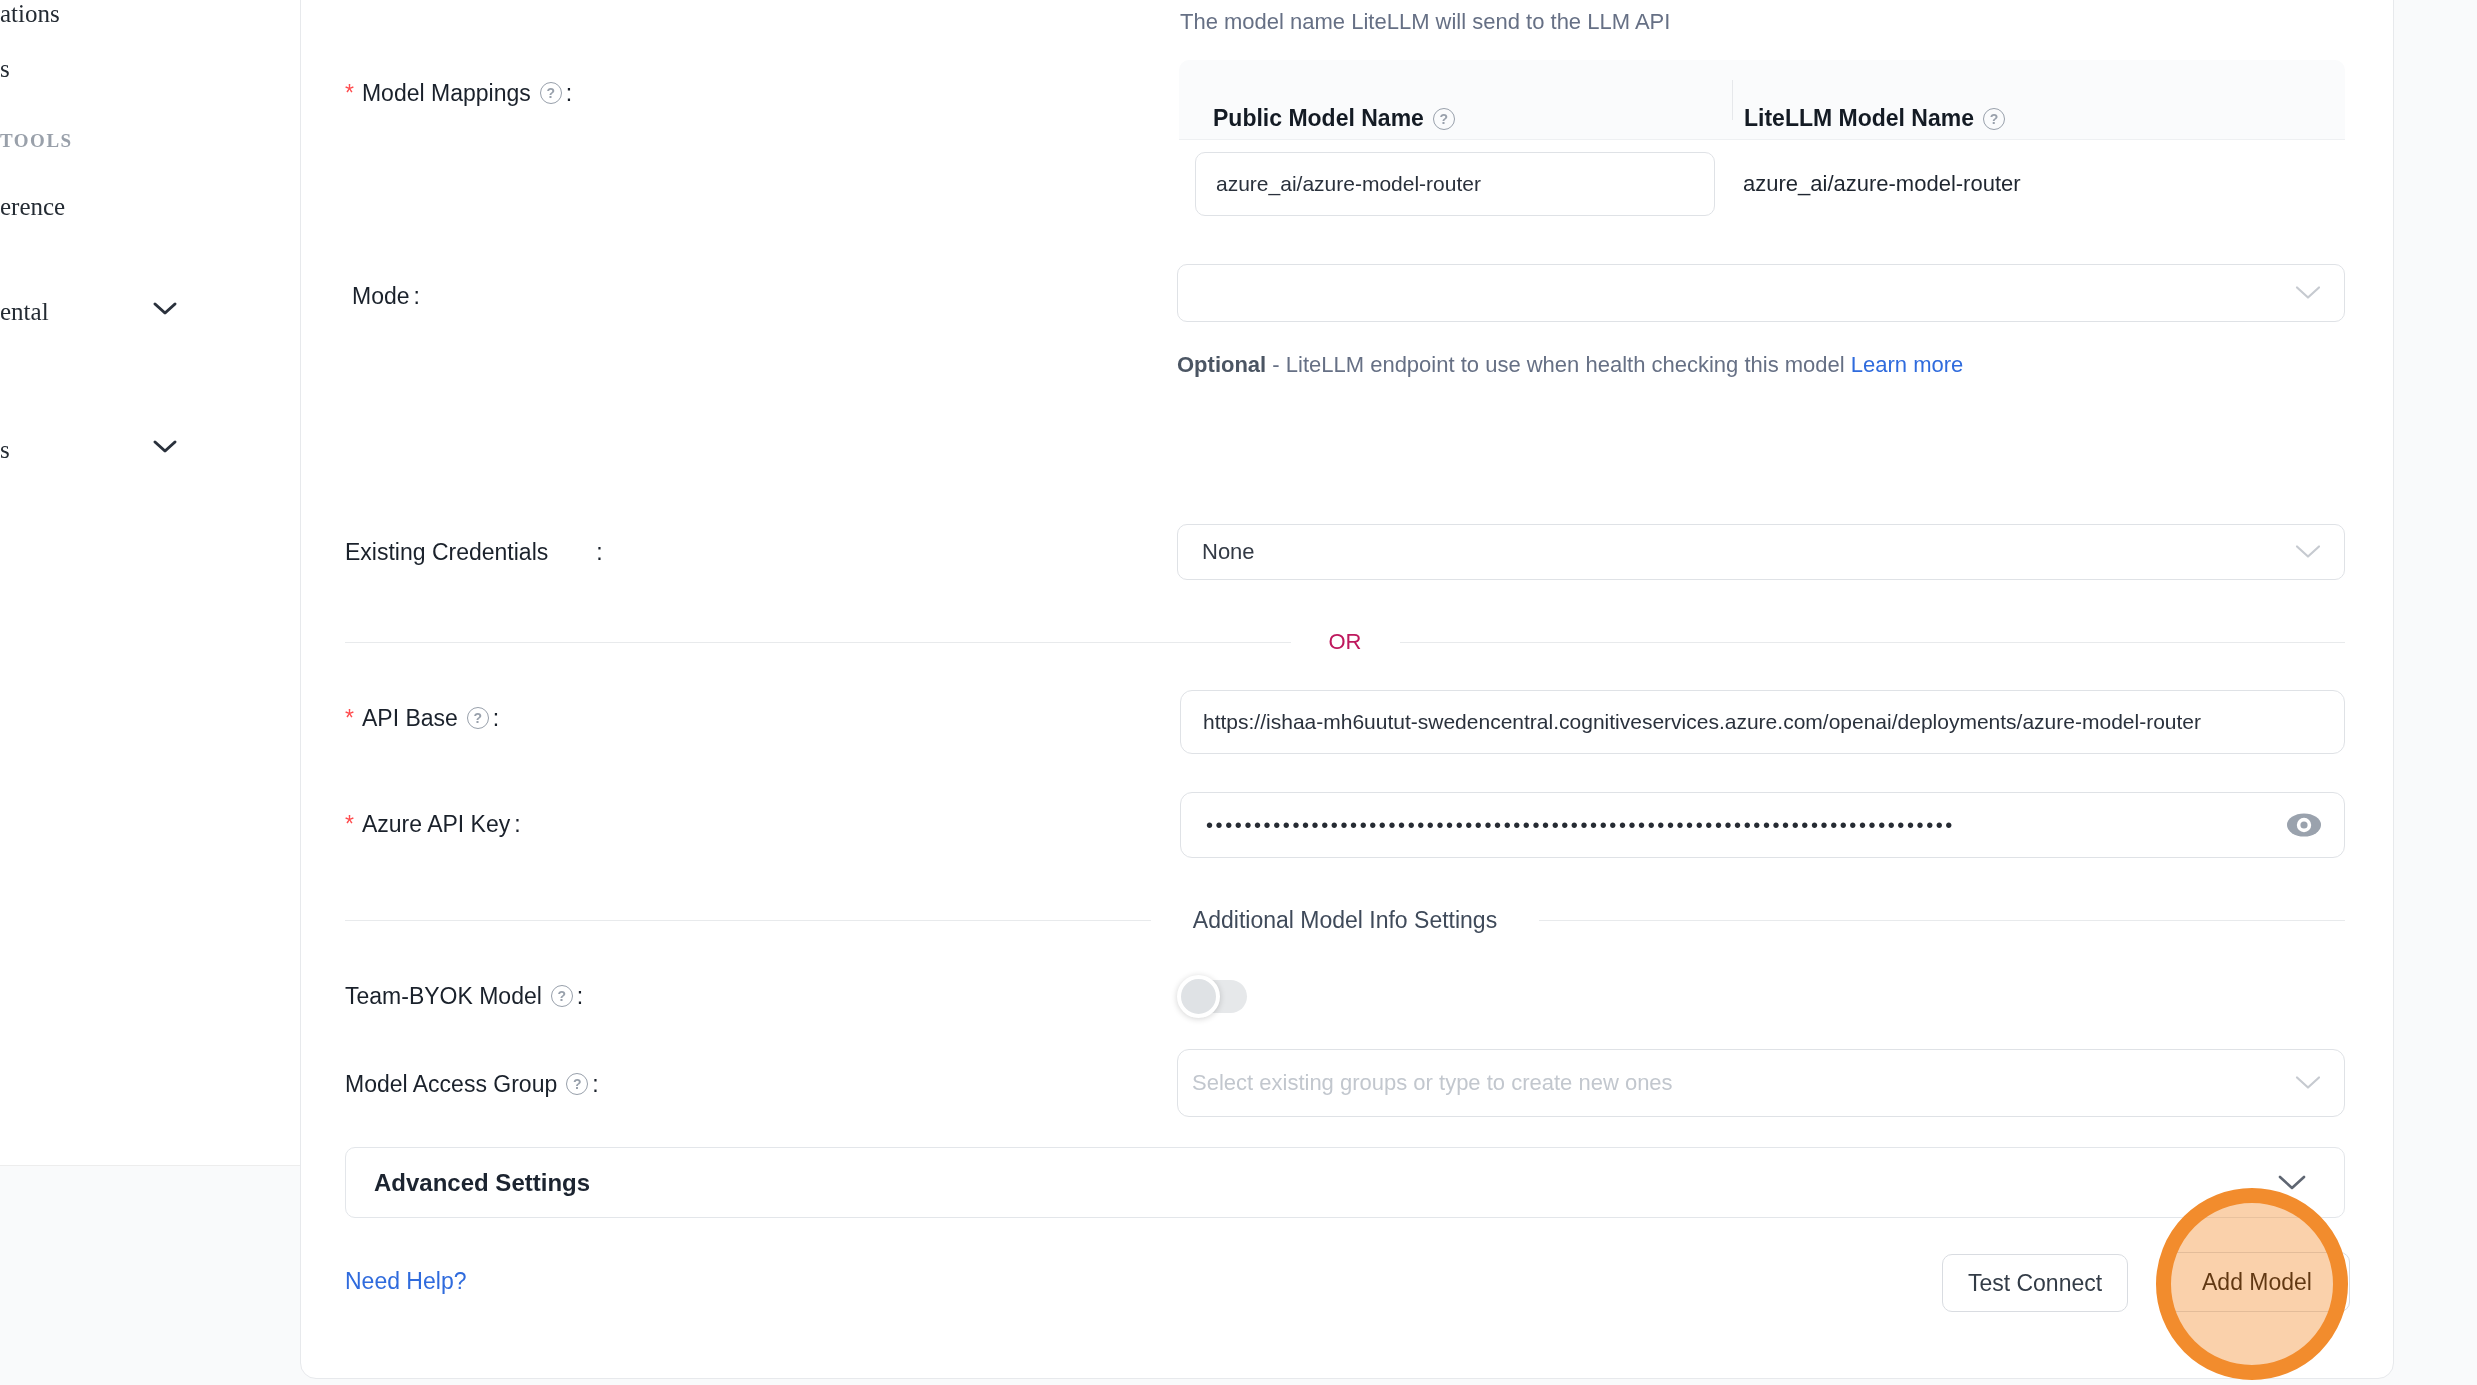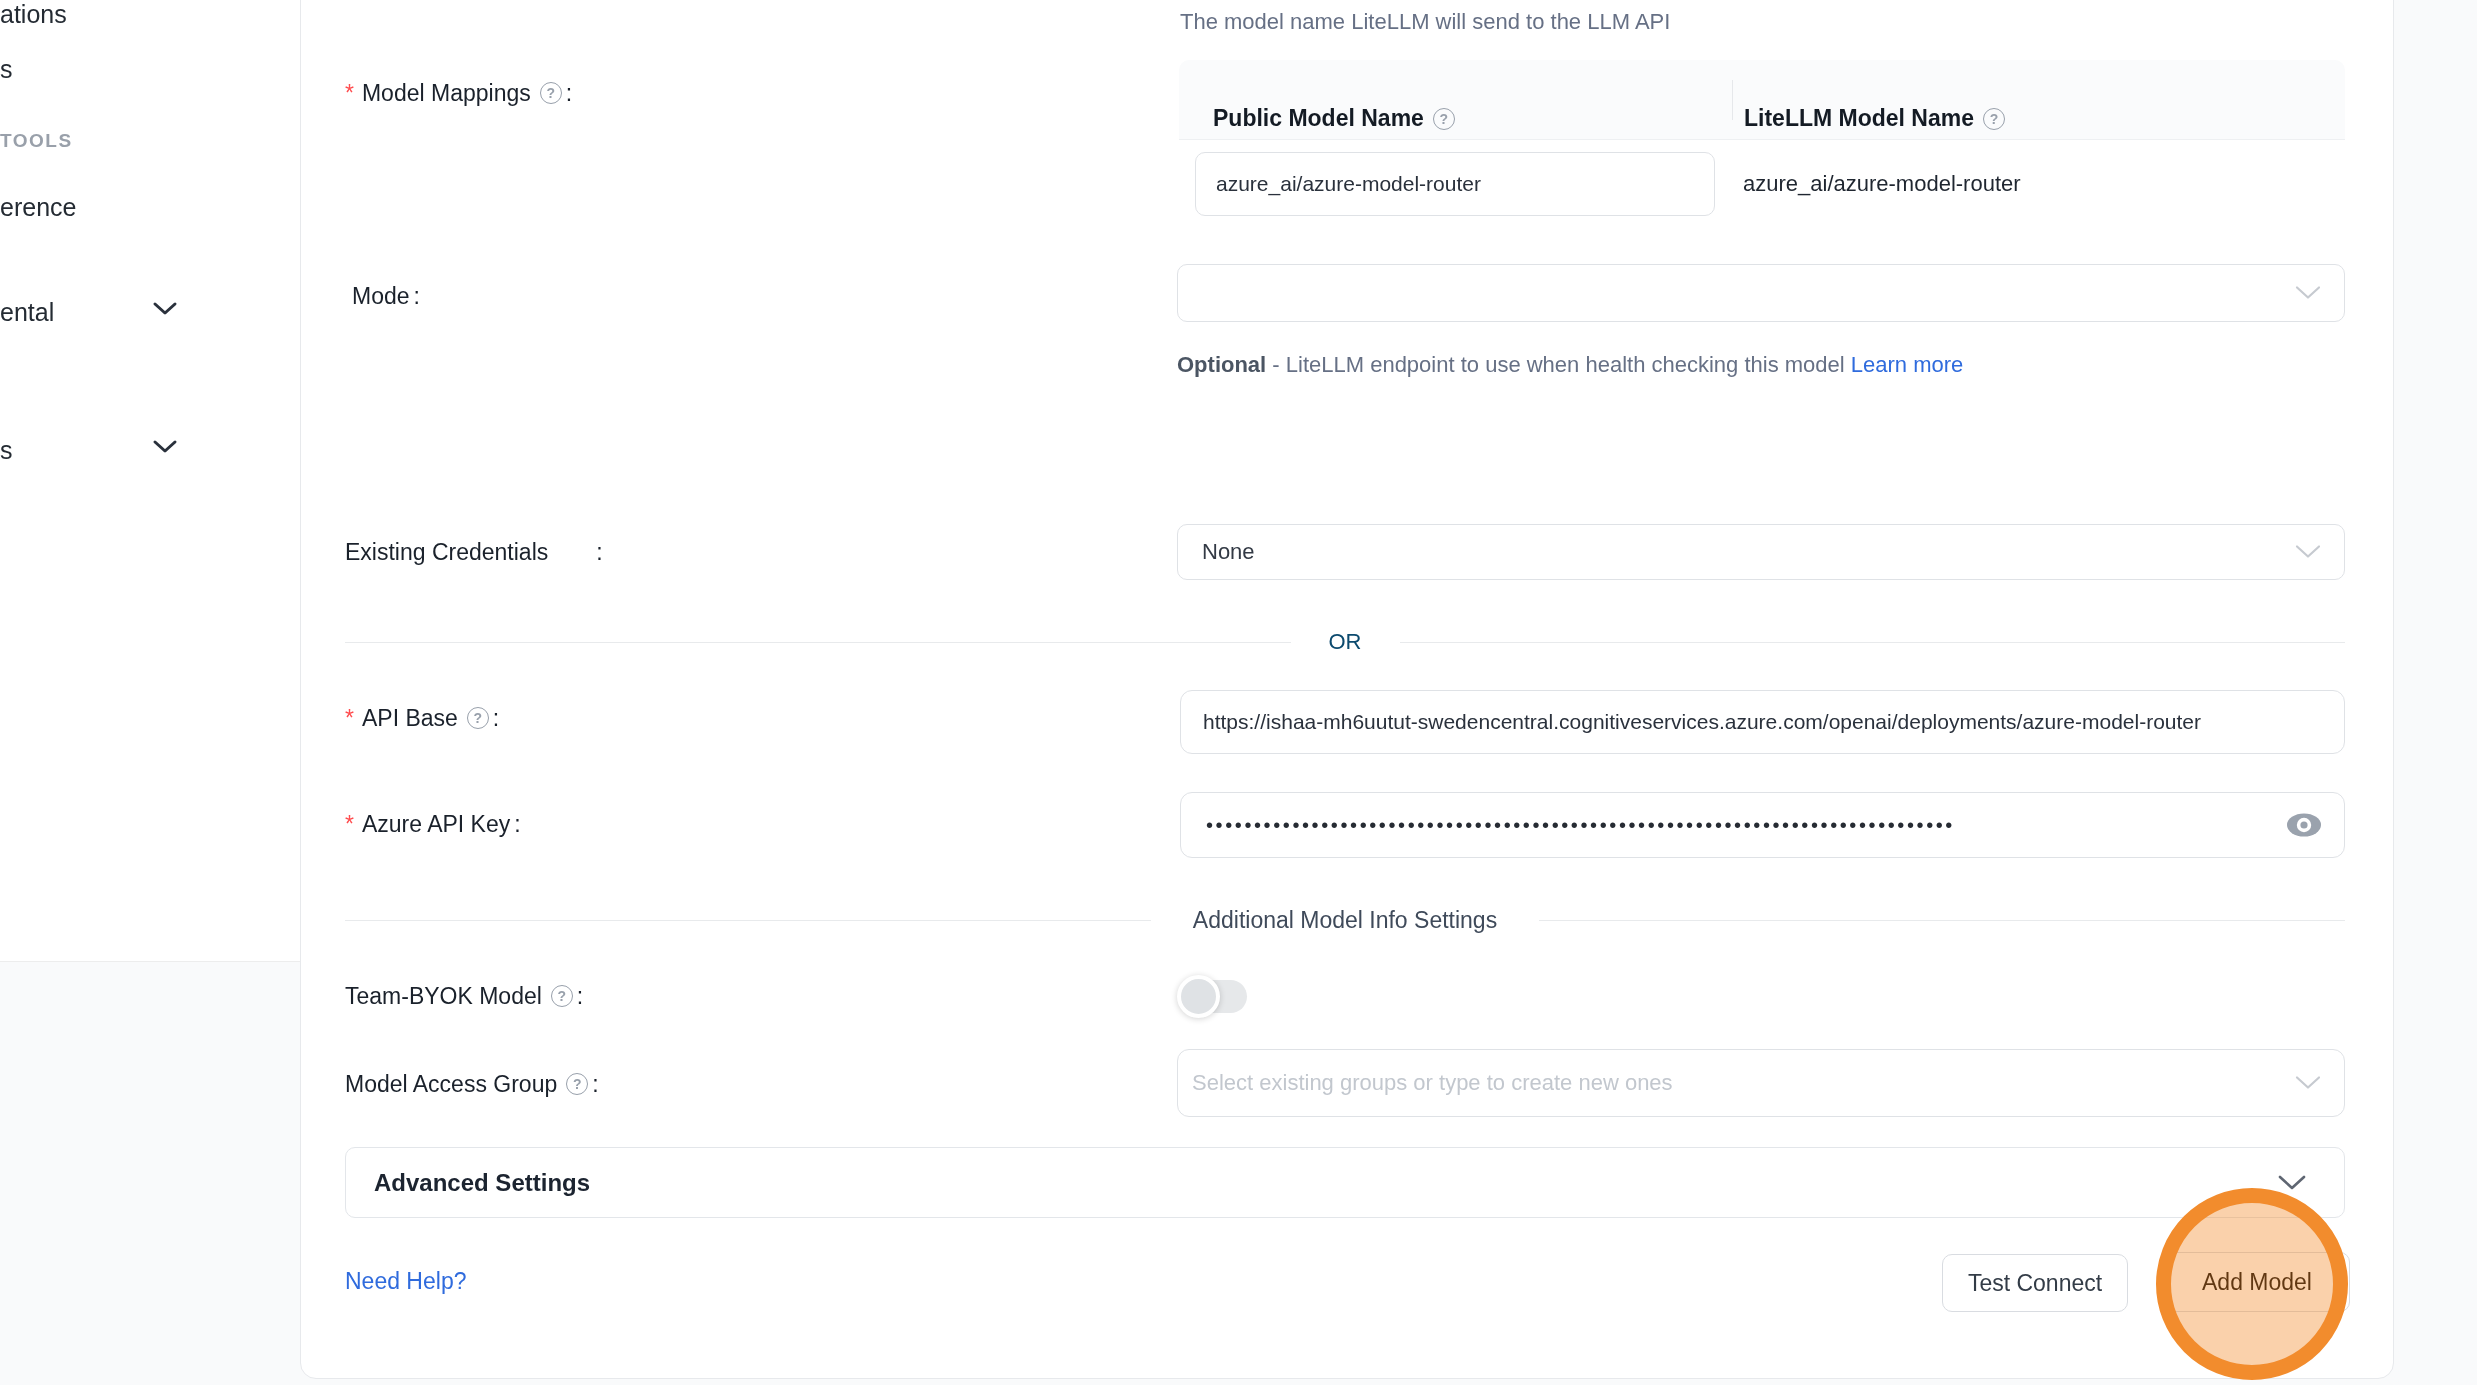--- a/index.html
+++ b/index.html
@@ -6,22 +6,22 @@
   html,body { width:2477px; height:1385px; overflow:hidden; }
   body {
     font-family:"Liberation Sans","DejaVu Sans",sans-serif;
     background:#f9fafb;
     color:#1a212b;
   }
   #stage { position:relative; width:2477px; height:1385px; overflow:hidden; }
 
   
   .sidebar {
-    position:absolute; left:0; top:0; width:300px; height:962px;
-    background:#ffffff; border-bottom:1px solid #ededed;
+    position:absolute; left:0; top:0; width:300px; height:1166px;
+    background:#ffffff; border-bottom:1px solid #ededed;font-family:Liberation Serif, serif;
   }
   .side-item {
     position:absolute; left:0; font-size:25px; color:#242b33;
     white-space:nowrap; line-height:30px;
   }
   .side-section {
     position:absolute; left:0; font-size:19px; font-weight:600;
     letter-spacing:1.5px; color:#99a0aa; line-height:24px;
   }
   .side-chevron { position:absolute; left:152px; width:26px; height:16px; }
@@ -96,21 +96,21 @@
     position:absolute; background:#fff; border:1px solid #dfe2e6;
     font-size:21px; color:#2a313c; font-family:inherit; outline:none;
     white-space:nowrap; overflow:hidden;
   }
 
   .link { color:#2f6bdd; cursor:pointer; }
 
   
   .hr-row { position:absolute; display:flex; align-items:center; }
   .hr-line { flex:1; height:1px; background:#e8eaec; }
-  .hr-text { font-size:22px; color:#0c4a6e; white-space:nowrap; }
+  .hr-text { font-size:22px; color:#be185d; white-space:nowrap; }
 
   .section-title-text { font-size:23px; color:#3f4a5a; }
 
   
   .dots {
     font-size:20px; letter-spacing:2.6px; color:#262b33;
     overflow:hidden; white-space:nowrap; line-height:20px;
   }
 
   

